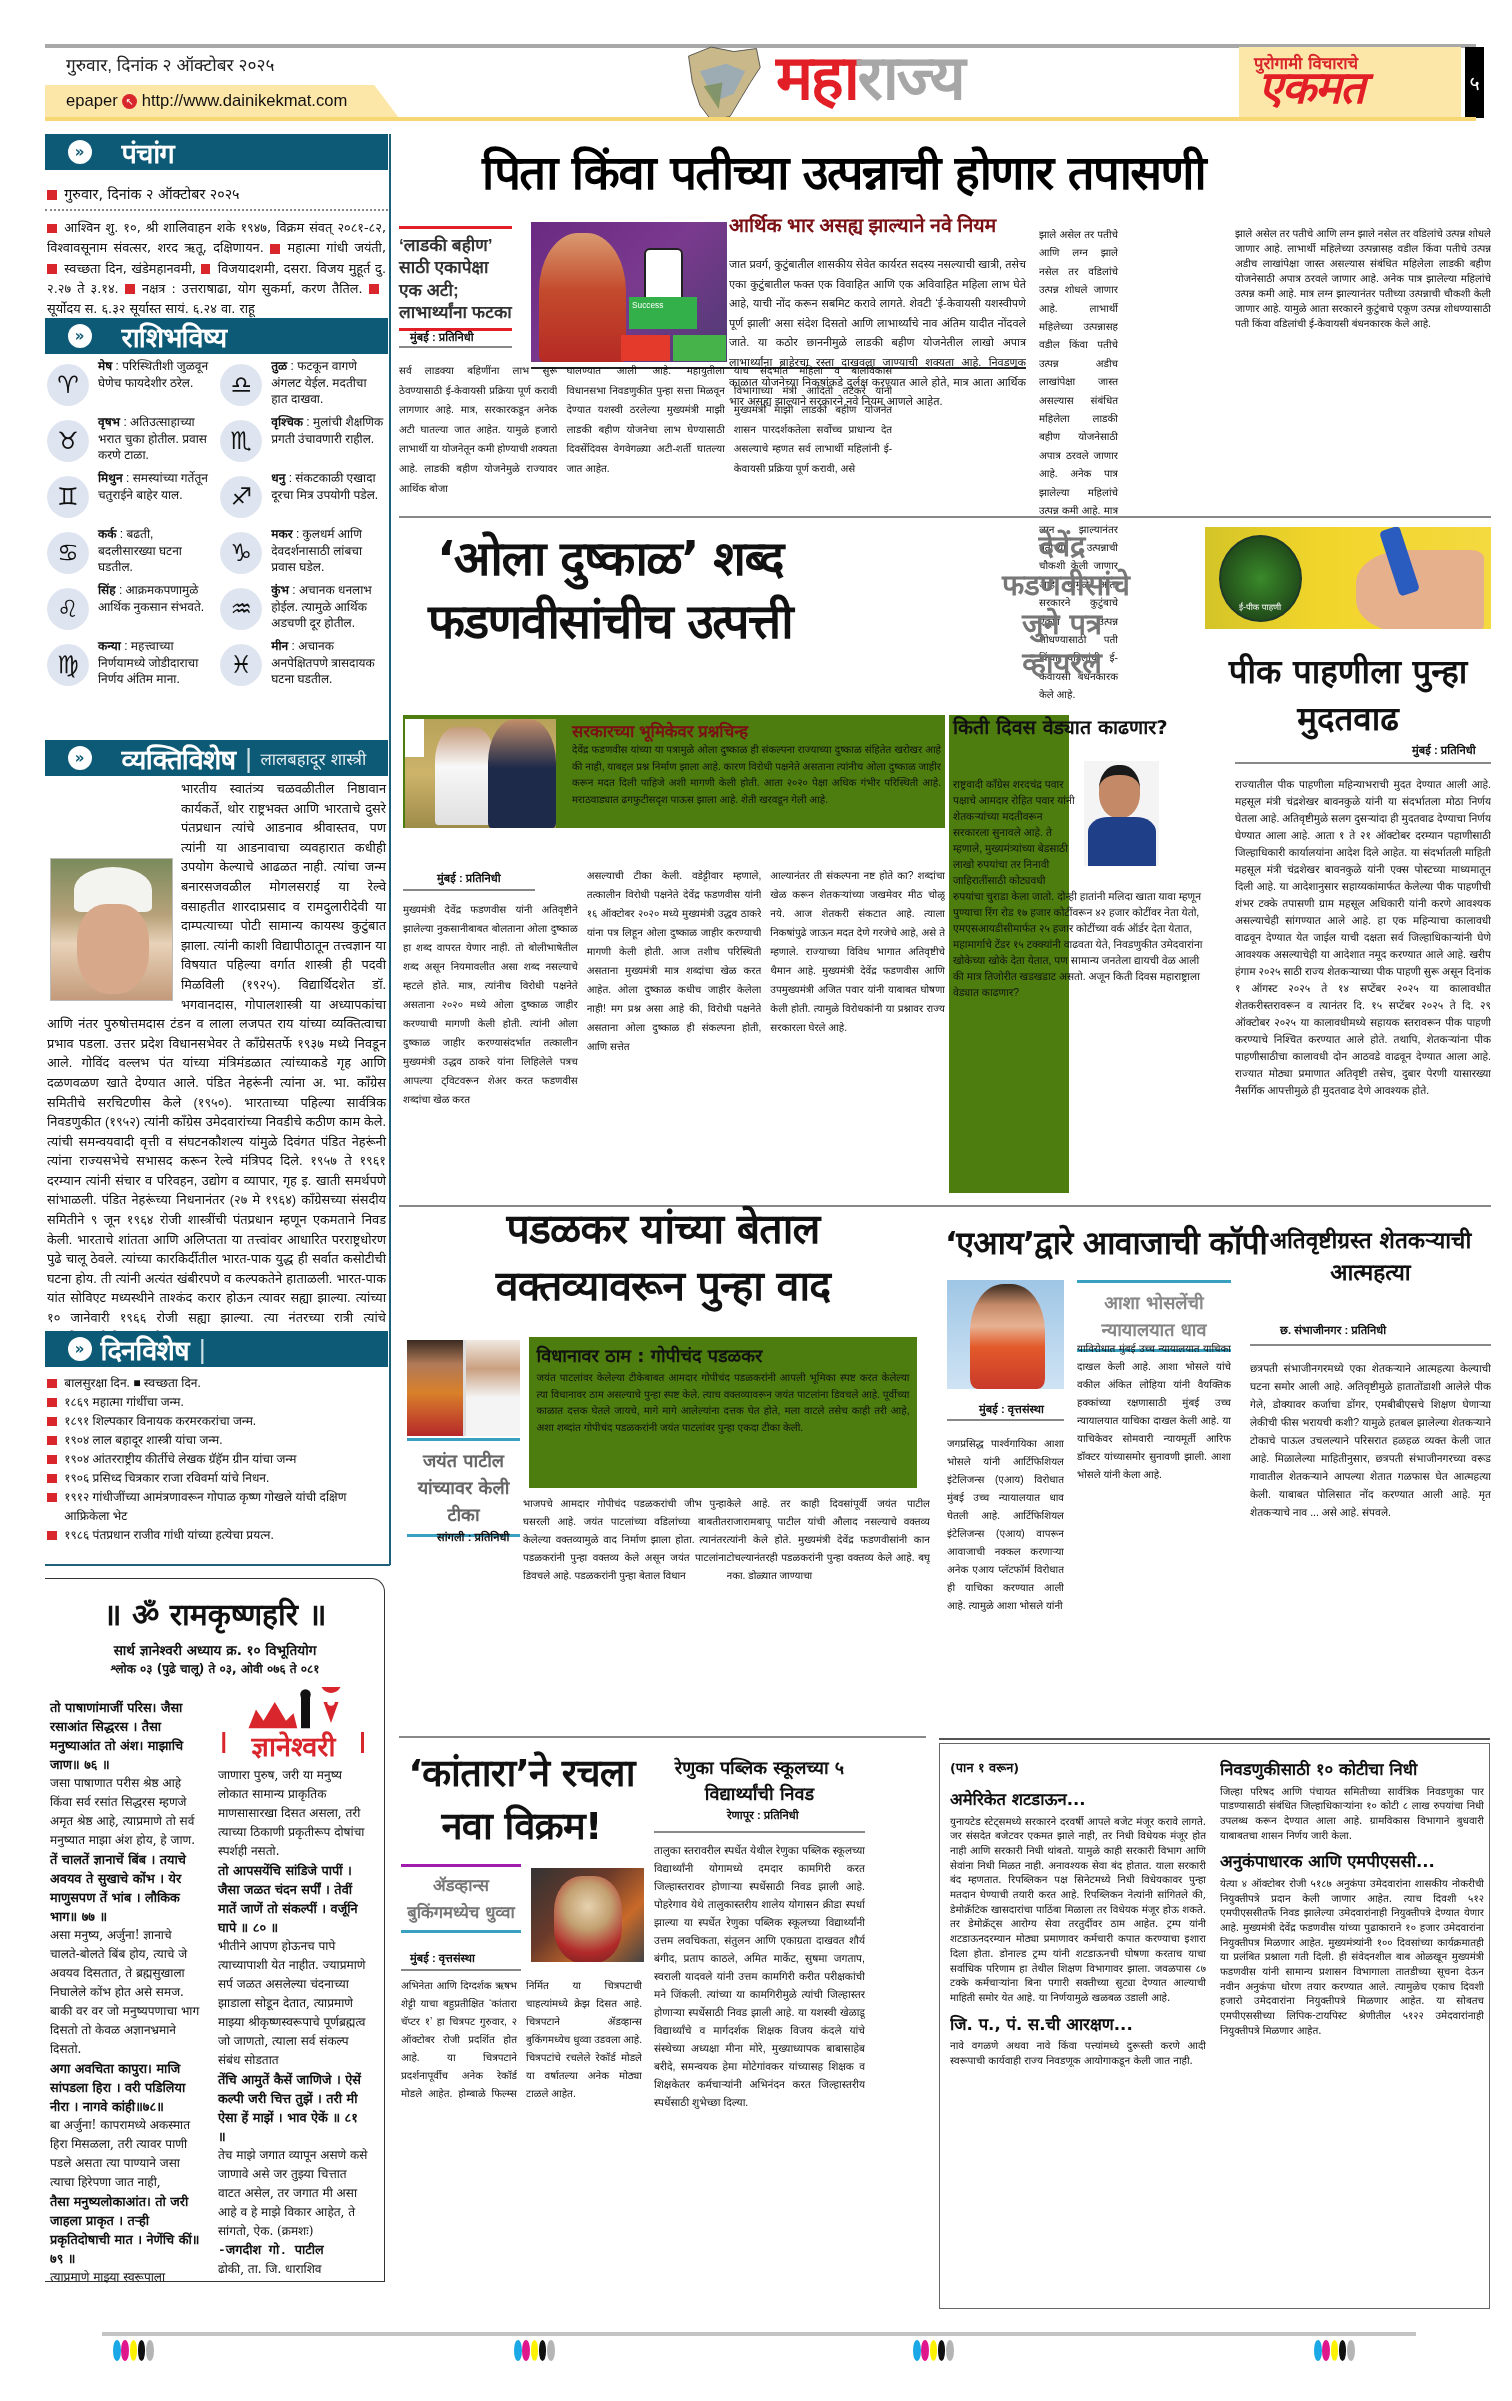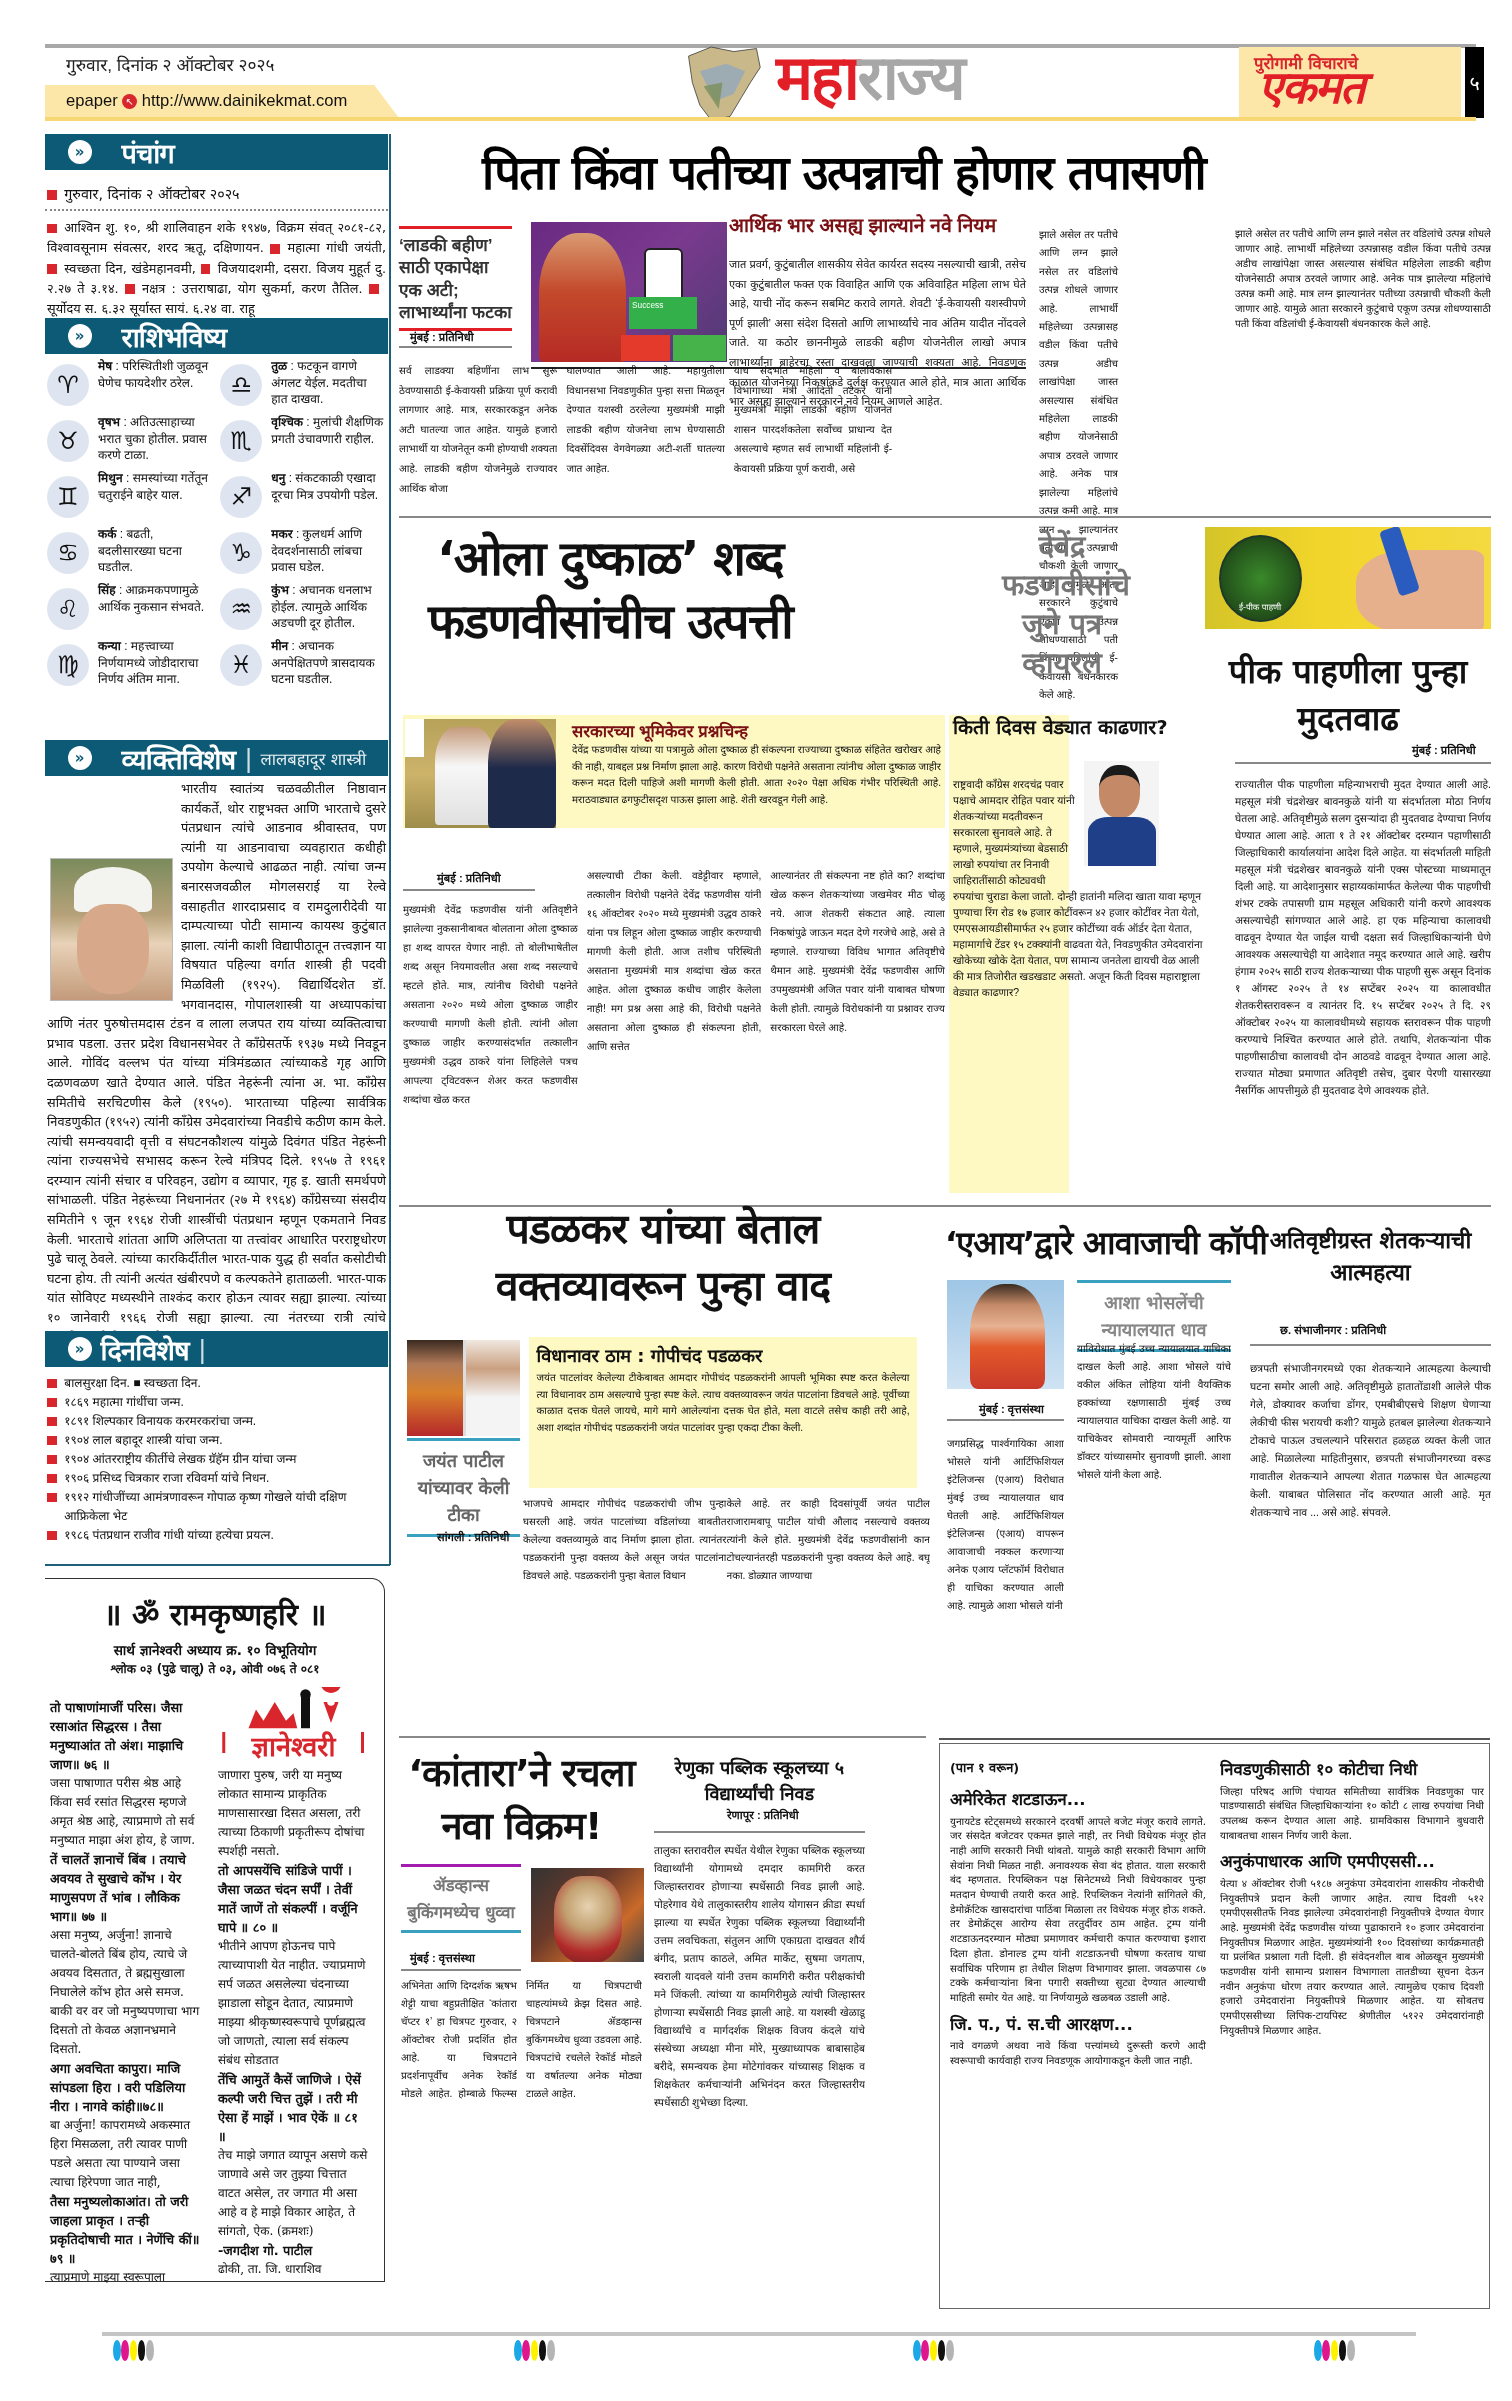--- a/index.html
+++ b/index.html
@@ -72,21 +72,21 @@
   .rule-grey { height: 2.3px; background: #888; }
 
   .h1-ola { left: 399px; top: 527px; width: 422px; font-size: 48px; line-height: 63px; font-weight: 900; text-align: center; letter-spacing: -1.5px; }
   .h-deven { left: 1002px; top: 527px; width: 120px; font-size: 29px; line-height: 39px; font-weight: 900; text-align: center; color: #777; }
   .epik-img { left: 1205px; top: 527px; width: 286px; height: 102px; background: linear-gradient(90deg,#d4c428 0%, #f2d52a 40%, #f4d940 100%); overflow: hidden; }
   .epik-img .circ { position:absolute; left: 13.6px; top: 7.5px; width: 83px; height: 87px; border-radius: 50%; background: radial-gradient(circle,#3a8a2a 0%, #224d1a 70%); border: 2.3px solid #1d3a2a; color:#fff; font-size: 8.3px; text-align: center; padding-top: 64px; }
   .epik-img .hand { position:absolute; left: 151px; top: 22.6px; width: 128px; height: 83px; background: #e6b08c; border-radius: 40% 10% 10% 40%; }
   .epik-img .phn { position:absolute; left: 184px; top: 0px; width: 21px; height: 68px; background: #2a5bbf; transform: rotate(-18deg); border-radius: 4.5px; }
   .h-pik { left: 1205px; top: 648px; width: 286px; font-size: 33px; line-height: 47px; font-weight: 900; text-align: center; }
 
-  .grey-box { background: #fef9c3; }
+  .grey-box { background: #4d7c0f; }
   .ola-img { left: 405px; top: 719px; width: 90px; height: 109px; background: linear-gradient(180deg,#b7a25a 0%, #cdb36a 50%, #9e8c4a 100%); }
   .ola-img .p1 { position:absolute; left: 30px; top: 7.5px; width: 60px; height: 98px; background: linear-gradient(180deg,#c59a7a 0%, #f7f7f7 40%, #e0e0e0 100%); border-radius: 35% 35% 5% 5%; }
   .ola-img .p2 { position:absolute; left: 83px; top: 0px; width: 68px; height: 109px; background: linear-gradient(180deg,#c38e6a 0%, #1e2a4a 45%, #1e2a4a 100%); border-radius: 40% 40% 5% 5%; }
   .ola-doc { left: 405px; top: 719px; width: 19px; height: 38px; background: #fff; }
   .rohit-img { left: 1084px; top: 746px; width: 75px; height: 105px; background: linear-gradient(180deg,#f4f4f4 0%, #f4f4f4 100%); }
   .rohit-img .face { position:absolute; left: 15px; top: 3.8px; width: 41px; height: 53px; background: #c48a68; border-radius: 45%; border-top: 10.5px solid #1a1a1a; }
   .rohit-img .vest { position:absolute; left: 3.8px; top: 56px; width: 68px; height: 49px; background: #1f3f88; border-radius: 30% 30% 0 0; }
 
   .h1-pad { left: 422px; top: 1201px; width: 482px; font-size: 41px; line-height: 57px; font-weight: 900; text-align: center; letter-spacing: -0.8px; }
   .h-ai { left: 945px; top: 1220px; width: 301px; font-size: 32px; font-weight: 900; text-align: center; letter-spacing: -0.8px; white-space: nowrap; }
@@ -282,21 +282,21 @@
   <path d="M150 8 a14 14 0 1 1 0.1 0 Z M150 48 L140 20 L160 20 Z" fill="#d9262c"></path>
   <circle cx="150" cy="20" r="5" fill="#fff"></circle>
   <text x="100" y="92" text-anchor="middle" font-size="36" font-weight="900" fill="#d9262c" font-family="DejaVu Sans, sans-serif">ज्ञानेश्वरी</text>
 </svg>
 <div class="abs dnyan-col" style="left:218px; top:1766px; width:151px;" id="dnyan-col2">
     <div style="display: block;">जाणारा पुरुष, जरी या मनुष्य लोकात सामान्य प्राकृतिक माणसासारखा दिसत असला, तरी त्याच्या ठिकाणी प्रकृतीरूप दोषांचा स्पर्शही नसतो.</div>
     <b style="display: block;">तो आपसयेंचि सांडिजे पापीं । जैसा जळत चंदन सर्पीं । तेवीं मातें जाणें तो संकल्पीं । वर्जूनि घापे ॥ ८० ॥</b>
     <div style="display: block;">भीतीने आपण होऊनच पापे त्याच्यापाशी येत नाहीत. ज्याप्रमाणे सर्प जळत असलेल्या चंदनाच्या झाडाला सोडून देतात, त्याप्रमाणे माझ्या श्रीकृष्णस्वरूपाचे पूर्णब्रह्मत्व जो जाणतो, त्याला सर्व संकल्प संबंध सोडतात</div>
     <b style="display: block;">तेंचि आमुतें कैसें जाणिजे । ऐसें कल्पी जरी चित्त तुझें । तरी मी ऐसा हें माझें । भाव ऐकें ॥ ८१ ॥</b>
     <div style="display: block;">तेच माझे जगात व्यापून असणे कसे जाणावे असे जर तुझ्या चित्तात वाटत असेल, तर जगात मी असा आहे व हे माझे विकार आहेत, ते सांगतो, ऐक. (क्रमशः)</div>
-    <b style="display: block;">-जगदीश गो. पाटील</b>
+    <b style="display: block; font-family: Liberation Mono, monospace;">-जगदीश गो. पाटील</b>
     <div style="display: block;">ढोकी, ता. जि. धाराशिव</div>
   </div>
 
 <div class="abs h1-main">पिता किंवा पतीच्या उत्पन्नाची होणार तपासणी</div>
 <div class="abs kicker-left">‘लाडकी बहीण’ साठी एकापेक्षा एक अटी; लाभार्थ्यांना फटका</div>
 <div class="abs dateline" style="left:410px; top:329px;">मुंबई : प्रतिनिधी</div>
 <div class="abs rule-grey" style="left:399px; top:346px; width:113px; height:1.5px;"></div>
 <div class="abs hero-img">
   <div class="woman"></div>
     <div class="phone"></div>

